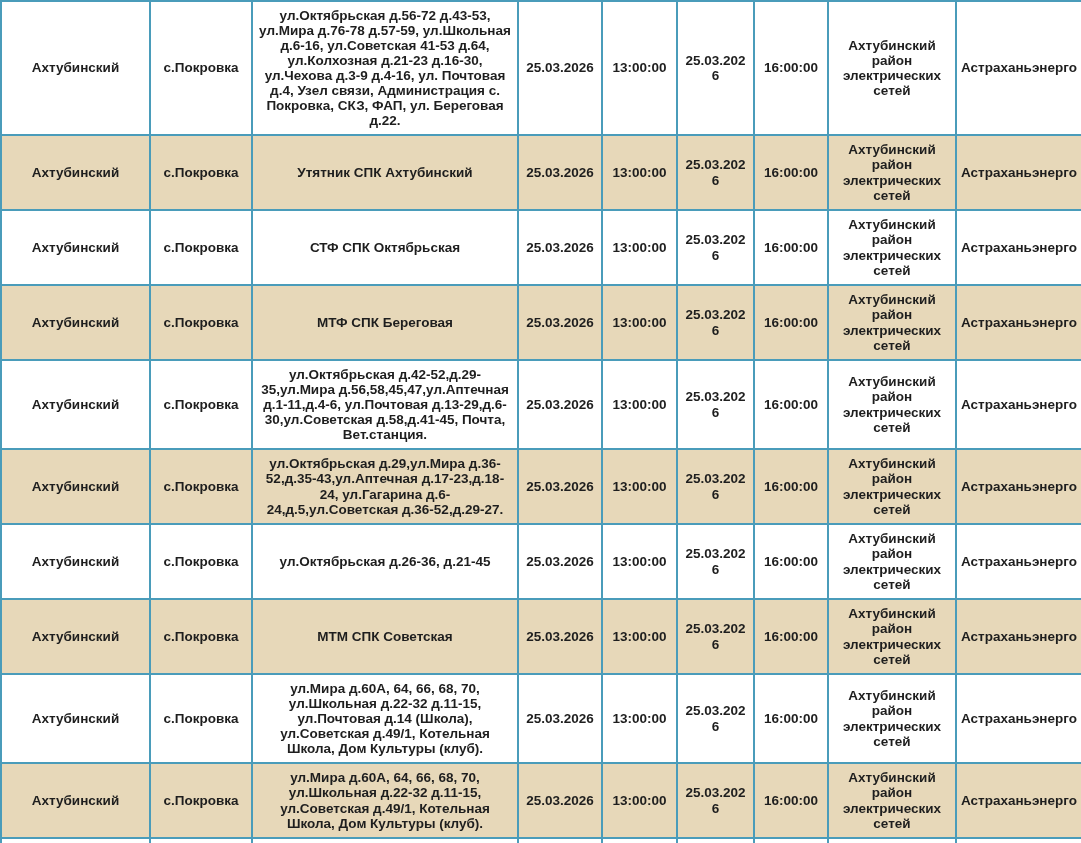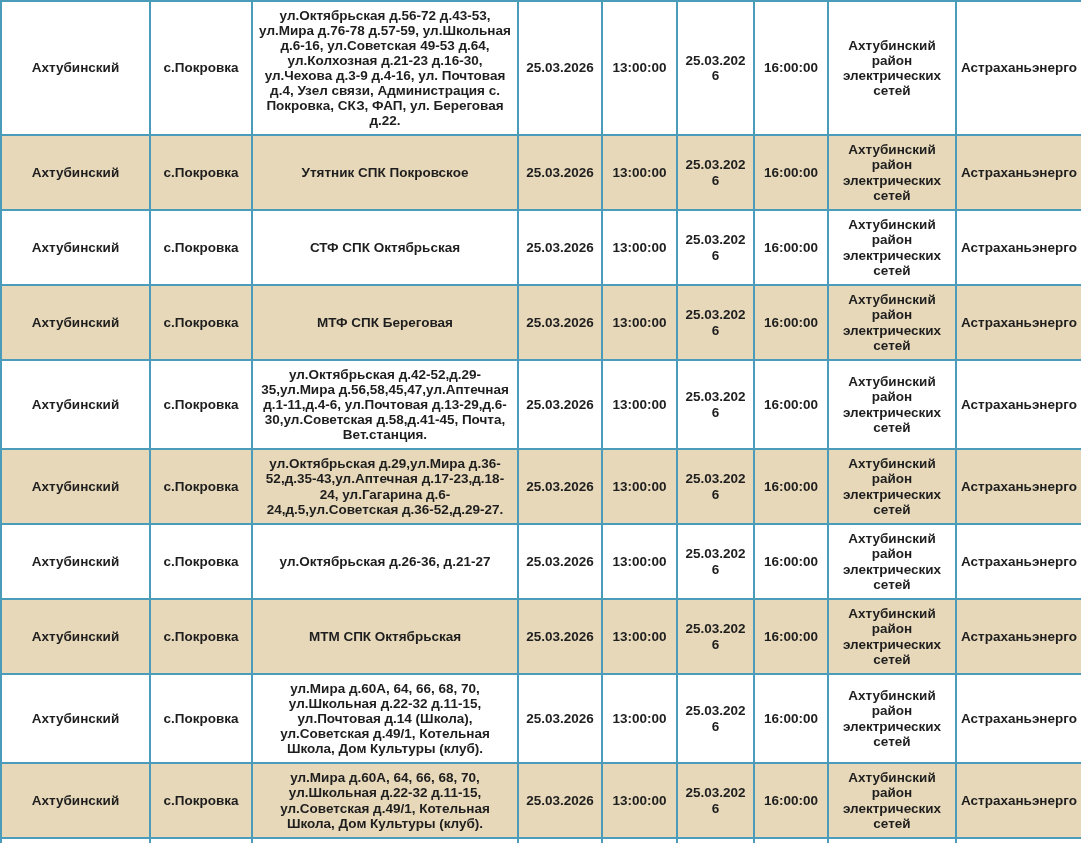--- a/index.html
+++ b/index.html
@@ -69,32 +69,32 @@
       <col class="c-starttime">
       <col class="c-enddate">
       <col class="c-endtime">
       <col class="c-division">
       <col class="c-company">
     </colgroup>
     <tbody>
         <tr>
     <td>Ахтубинский</td>
     <td>с.Покровка</td>
-    <td>ул.Октябрьская д.56-72 д.43-53, ул.Мира д.76-78 д.57-59, ул.Школьная д.6-16, ул.Советская 49-53 д.64, ул.Колхозная д.21-23 д.16-30, ул.Чехова д.3-9 д.4-16, ул. Почтовая д.4, Узел связи, Администрация с. Покровка, СКЗ, ФАП, ул. Береговая д.22.</td>
-    <td>25.03.2026</td>
-    <td>13:00:00</td>
-    <td>25.03.2026</td>
-    <td>16:00:00</td>
-    <td>Ахтубинский район электрических сетей</td>
-    <td>Астраханьэнерго</td>
-  </tr>
-        <tr class="shaded">
-    <td>Ахтубинский</td>
-    <td>с.Покровка</td>
-    <td>Утятник СПК Покровское</td>
+    <td>ул.Октябрьская д.56-72 д.43-53, ул.Мира д.76-78 д.57-59, ул.Школьная д.6-16, ул.Советская 41-53 д.64, ул.Колхозная д.21-23 д.16-30, ул.Чехова д.3-9 д.4-16, ул. Почтовая д.4, Узел связи, Администрация с. Покровка, СКЗ, ФАП, ул. Береговая д.22.</td>
+    <td>25.03.2026</td>
+    <td>13:00:00</td>
+    <td>25.03.2026</td>
+    <td>16:00:00</td>
+    <td>Ахтубинский район электрических сетей</td>
+    <td>Астраханьэнерго</td>
+  </tr>
+        <tr class="shaded">
+    <td>Ахтубинский</td>
+    <td>с.Покровка</td>
+    <td>Утятник СПК Ахтубинский</td>
     <td>25.03.2026</td>
     <td>13:00:00</td>
     <td>25.03.2026</td>
     <td>16:00:00</td>
     <td>Ахтубинский район электрических сетей</td>
     <td>Астраханьэнерго</td>
   </tr>
         <tr>
     <td>Ахтубинский</td>
     <td>с.Покровка</td>
@@ -135,32 +135,32 @@
     <td>25.03.2026</td>
     <td>13:00:00</td>
     <td>25.03.2026</td>
     <td>16:00:00</td>
     <td>Ахтубинский район электрических сетей</td>
     <td>Астраханьэнерго</td>
   </tr>
         <tr>
     <td>Ахтубинский</td>
     <td>с.Покровка</td>
-    <td>ул.Октябрьская д.26-36, д.21-27</td>
-    <td>25.03.2026</td>
-    <td>13:00:00</td>
-    <td>25.03.2026</td>
-    <td>16:00:00</td>
-    <td>Ахтубинский район электрических сетей</td>
-    <td>Астраханьэнерго</td>
-  </tr>
-        <tr class="shaded">
-    <td>Ахтубинский</td>
-    <td>с.Покровка</td>
-    <td>МТМ СПК Октябрьская</td>
+    <td>ул.Октябрьская д.26-36, д.21-45</td>
+    <td>25.03.2026</td>
+    <td>13:00:00</td>
+    <td>25.03.2026</td>
+    <td>16:00:00</td>
+    <td>Ахтубинский район электрических сетей</td>
+    <td>Астраханьэнерго</td>
+  </tr>
+        <tr class="shaded">
+    <td>Ахтубинский</td>
+    <td>с.Покровка</td>
+    <td>МТМ СПК Советская</td>
     <td>25.03.2026</td>
     <td>13:00:00</td>
     <td>25.03.2026</td>
     <td>16:00:00</td>
     <td>Ахтубинский район электрических сетей</td>
     <td>Астраханьэнерго</td>
   </tr>
         <tr>
     <td>Ахтубинский</td>
     <td>с.Покровка</td>

